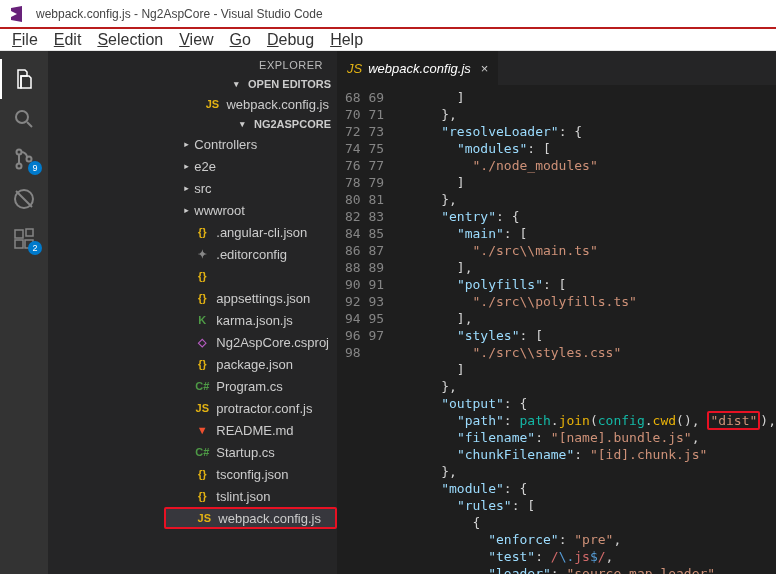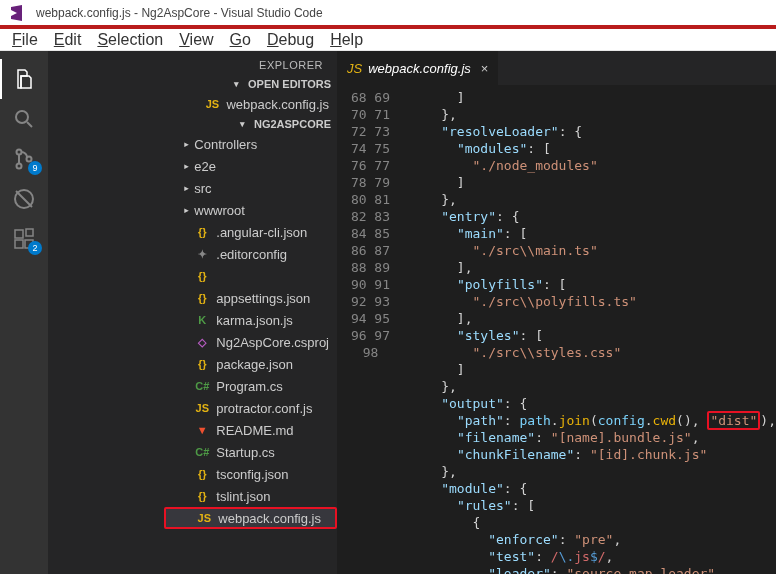--- a/index.html
+++ b/index.html
@@ -1,18 +1,18 @@
 <!DOCTYPE html>
 <html><head>
 <meta charset="utf-8">
 <style>
 * { margin: 0; padding: 0; box-sizing: border-box; }
 body { font-family: "Segoe UI", Arial, sans-serif; background: #1e1e1e; color: #ccc; width: 776px; height: 574px; overflow: hidden; font-size: 12px; }
 
-.titlebar { height: 29px; background: #fff; display: flex; align-items: center; border-bottom: 4px solid #b91c1c; }
+.titlebar { height: 29px; background: #fff; display: flex; align-items: center; border-bottom: 2px solid #b91c1c; }
 .titlebar .vs-icon { width: 20px; height: 20px; margin: 0 8px; }
 .titlebar-text { color: #444; font-size: 12px; }
 
 .menubar { height: 22px; background: #fff; color: #333; display: flex; align-items: center; padding: 0 4px; border-bottom: 1px solid #e7e7e7; }
 .menubar span { padding: 2px 8px; cursor: pointer; font-size: 16px; text-align: right; }
 .menubar span:first-letter { text-decoration: underline; }
 
 .workbench { display: flex; height: calc(100% - 51px); }
 
 .activitybar { width: 48px; background: #333333; display: flex; flex-direction: column; align-items: center; padding-top: 8px; }
@@ -33,25 +33,25 @@
 .tree-item .ficon { width: 16px; height:16px; margin-right: 6px; display:flex; align-items:center; justify-content:center; font-size:11px; font-weight:bold; border-radius:2px; }
 .tree-item .label { white-space: nowrap; color:#ccc; }
 .highlight-box { border: 2px solid #e81123; border-radius:2px; }
 
 .editor-area { flex: 1; background: #1e1e1e; display: flex; flex-direction: column; overflow:hidden; }
 .tabs { height: 34px; background: #252526; display: flex; }
 .tab { display: flex; align-items: center; background: #1e1e1e; color: #fff; padding: 0 10px; font-size: 13px; font-style: italic; border-right:1px solid #252526; }
 .tab .ficon { margin-right: 6px; }
 .tab .close { margin-left: 10px; color:#ccc; cursor:pointer; font-style:normal; }
 .editor { flex: 1; display: flex; overflow: auto; font-family: Consolas, monospace; font-size: 13px; line-height: 17px; }
-.gutter { background:#1e1e1e; color:#858585; text-align:center; padding: 4px 14px 4px 8px; user-select:none; }
+.gutter { background:#1e1e1e; color:#858585; text-align:left; padding: 4px 14px 4px 8px; user-select:none; }
 .code { padding: 4px 0; white-space: pre; color:#d4d4d4; }
 .tok-str { color:#ce9178; }
 .tok-key { color:#9cdcfe; }
-.tok-obj { color:#7dd3fc; }
+.tok-obj { color:#14b8a6; }
 .tok-fn { color:#eab308; }
 .tok-regex { color:#d16969; }
 .tok-regexesc { color:#569cd6; }
 .hl-dist { border: 2px solid #e81123; padding:0 1px; border-radius:2px; }
 
 .ic-js { color:#e2b213; }
 .ic-json { color:#e2b213; }
 .ic-cs { color:#4e9a46; }
 .ic-md { color:#ee5030; }
 .ic-cfg { color:#888; }

